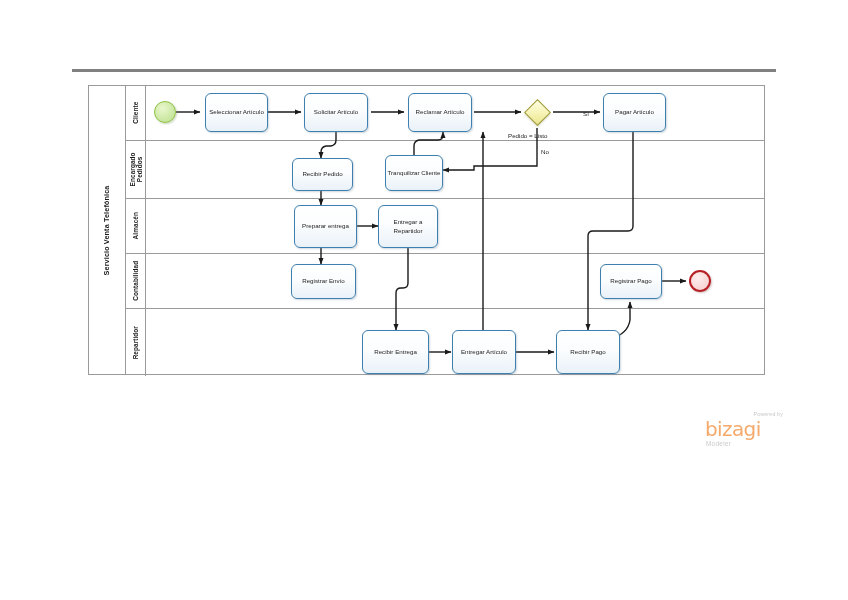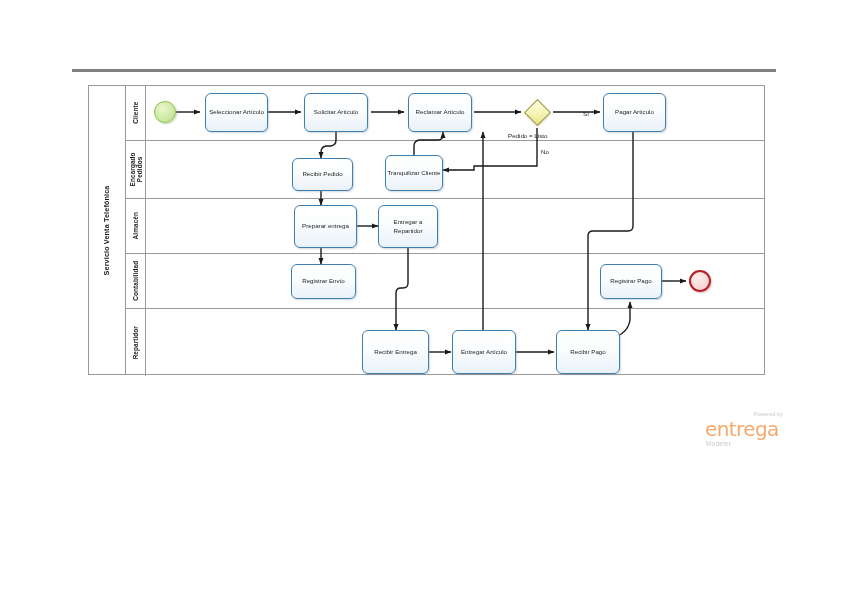--- a/index.html
+++ b/index.html
@@ -341,15 +341,15 @@
   <div class="task" style="left:362px;top:330px;width:67px;height:44px;">Recibir Entrega</div>
 
   <div class="task" style="left:452px;top:330px;width:64px;height:44px;">Entregar Artículo</div>
 
   <div class="task" style="left:556px;top:330px;width:64px;height:44px;">Recibir Pago</div>
 
 </div>
 
 <div id="logo">
   <div class="powered">Powered by</div>
-  <div class="brand">entrega</div>
+  <div class="brand">bizagi</div>
   <div class="sub">Modeler</div>
 </div>
 
 </body></html>

